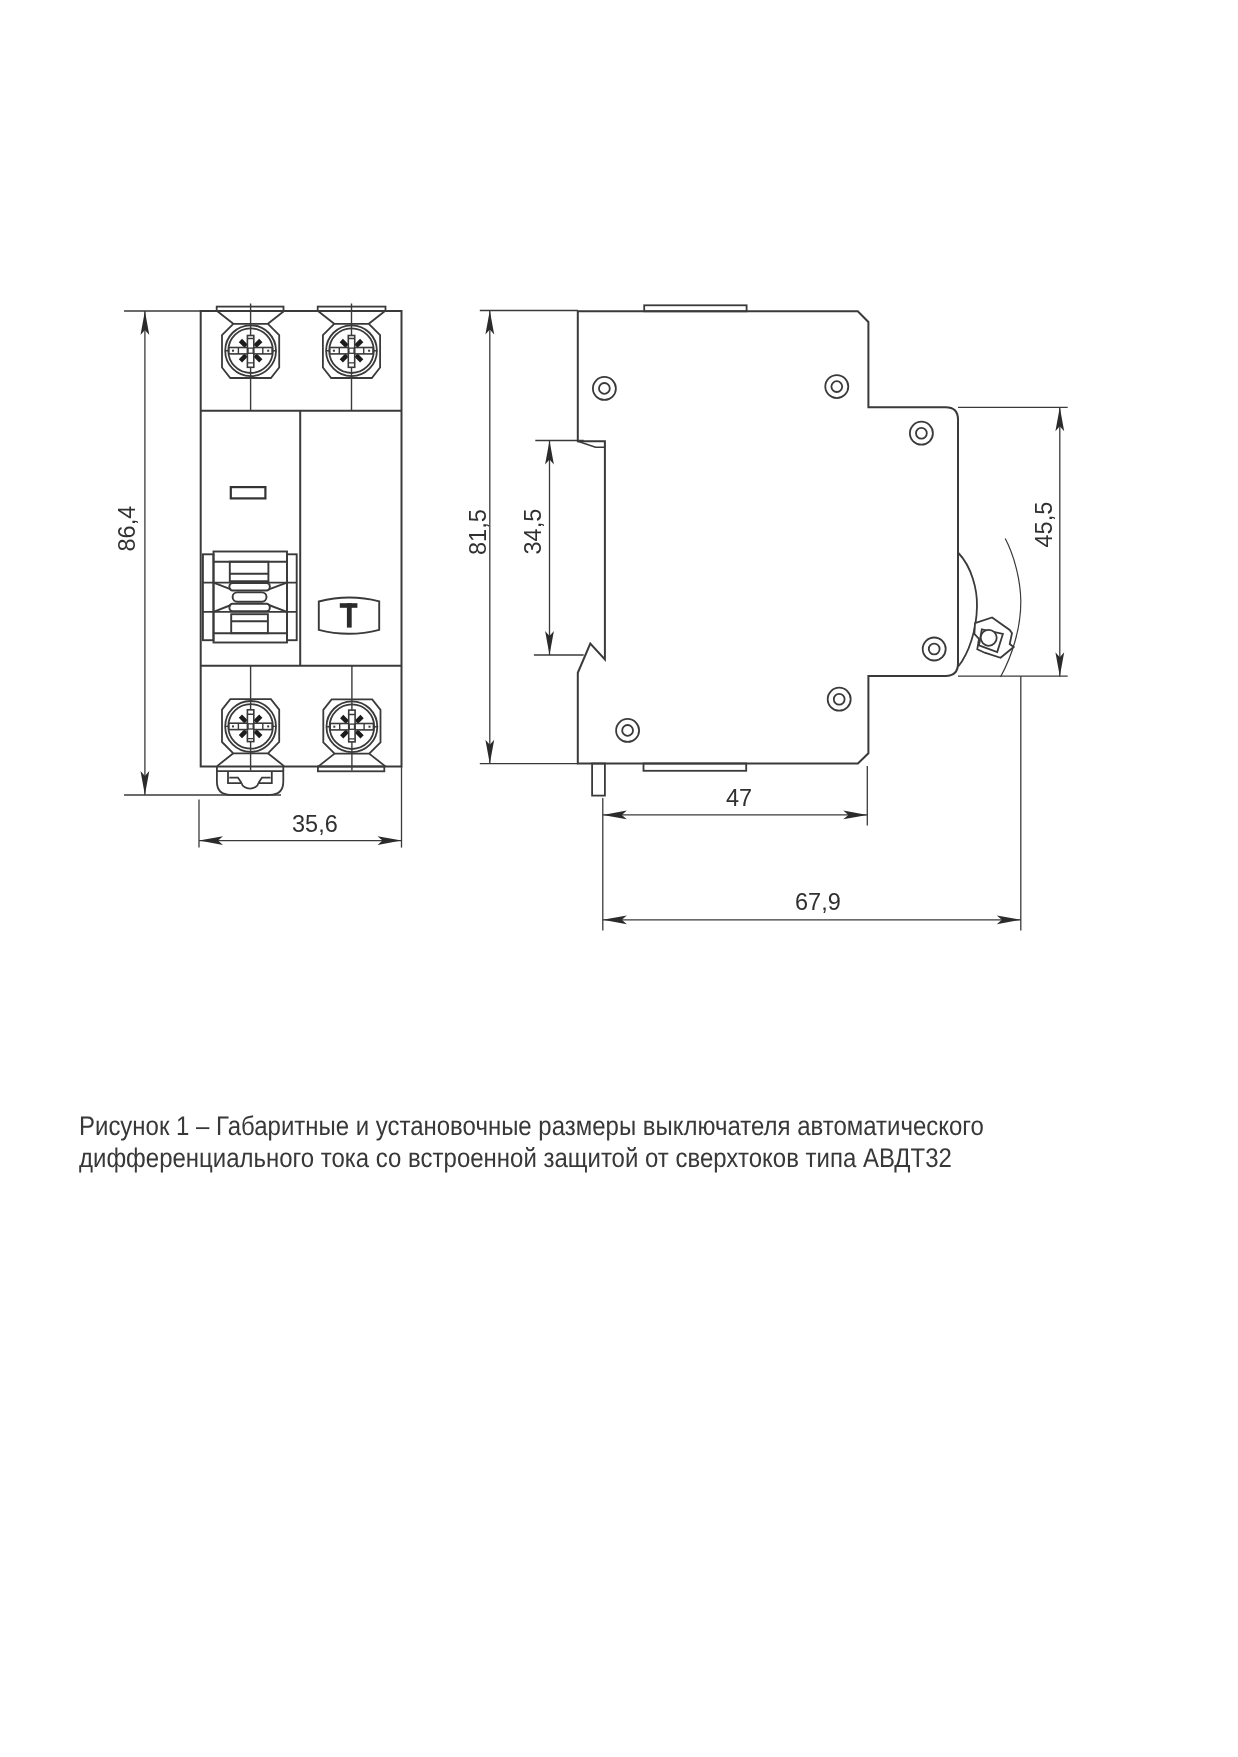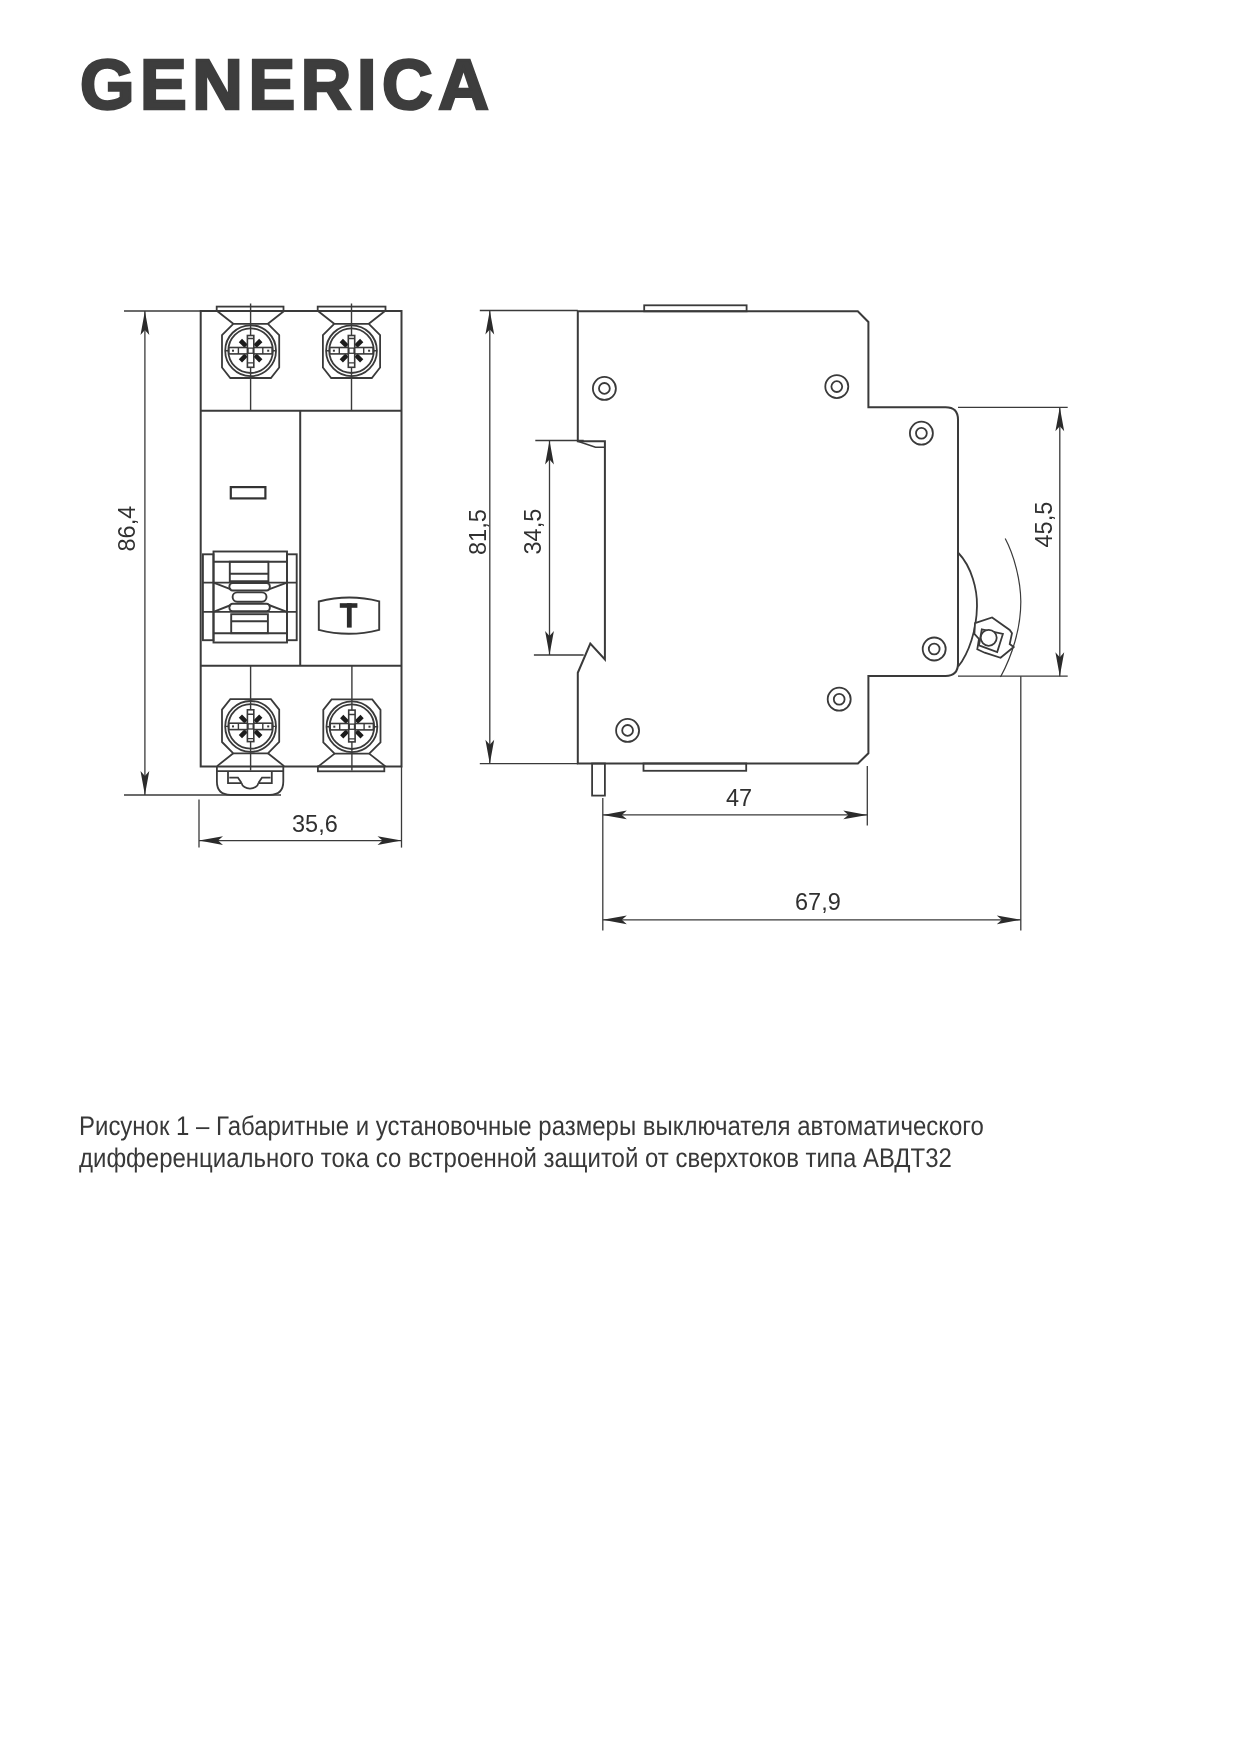--- a/index.html
+++ b/index.html
@@ -7,21 +7,20 @@
 .logo{position:absolute;left:80px;top:45px;font-family:"Liberation Sans",sans-serif;font-weight:bold;font-size:70px;letter-spacing:5.6px;color:#3d3d3d;-webkit-text-stroke:2.6px #3d3d3d;}
 .caption{position:absolute;left:79px;top:1111px;font-size:27px;line-height:31.6px;color:#383838;transform:scale(0.888,1);transform-origin:left top;white-space:nowrap;}
 svg{position:absolute;left:0;top:0;}
 svg text{font-family:"Liberation Sans",sans-serif;font-size:23.5px;fill:#303030;opacity:.999;}
 .caption{text-rendering:geometricPrecision;}
 </style>
 </head>
 <body>
 <div class="page">
 
-<div class="logo">GENERICA</div>
 
 <svg width="1238" height="1757" viewBox="0 0 1238 1757" fill="none" stroke-linecap="butt">
 <defs>
 
 <g id="term" stroke="#3a3a3a" stroke-width="1.8">
   <path d="M-33.5,-39.7 L-17.3,-26.9 M33.5,-39.7 L17.3,-26.9"></path>
   <path d="M-28.6,-15.6 L-17.3,-26.9 L17.3,-26.9 L28.6,-15.6 L28.6,16.8 L20.3,27.3 L-20.3,27.3 L-28.6,16.8 Z"></path>
   <circle cx="0" cy="0" r="25.4"></circle>
   <circle cx="0" cy="0" r="22.3"></circle>
   <path d="M-10.2,-10.2 L-4.5,-4.5 M10.2,-10.2 L4.5,-4.5 M-10.2,10.2 L-4.5,4.5 M10.2,10.2 L4.5,4.5" stroke="#1c1c1c" stroke-width="4.6"></path>

